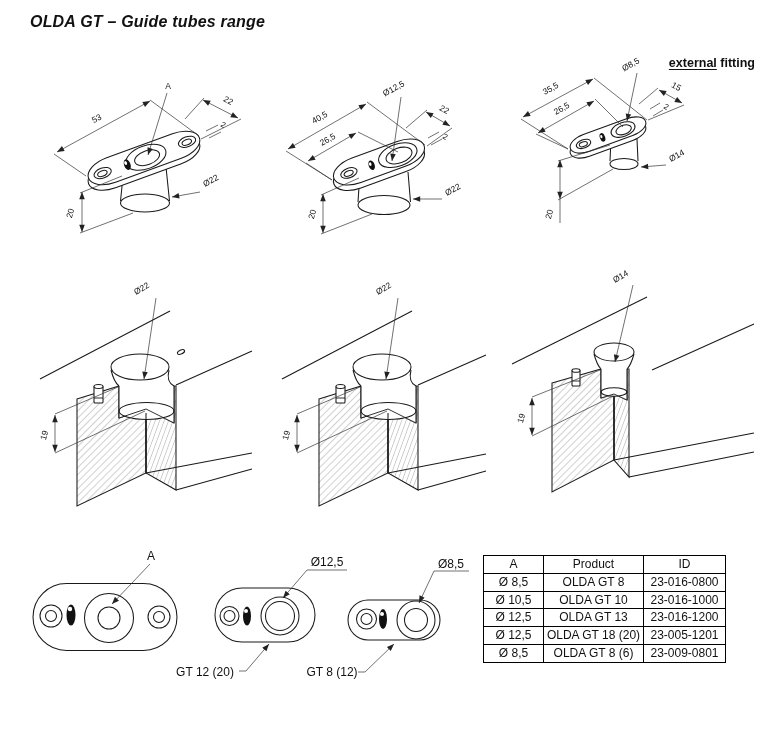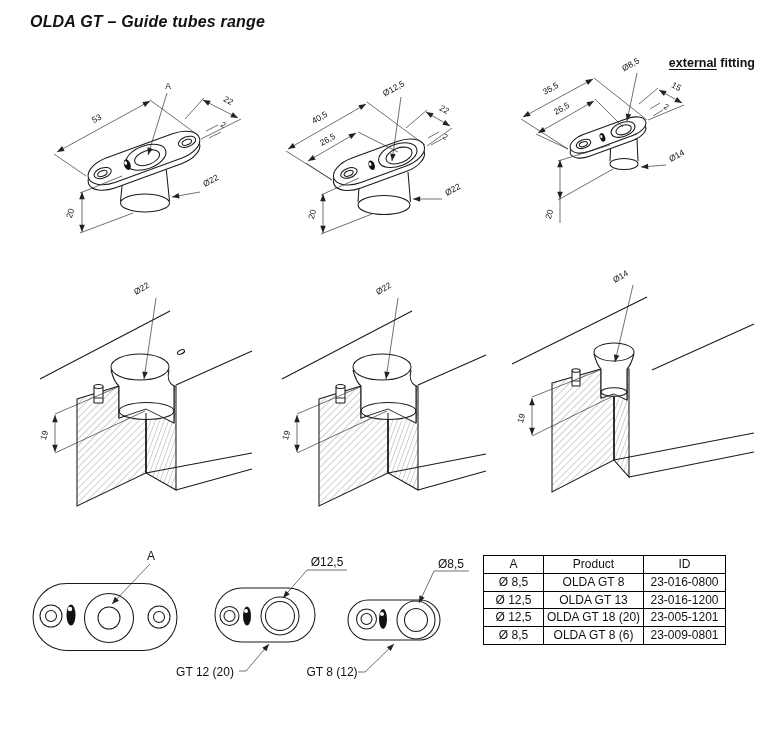--- a/index.html
+++ b/index.html
@@ -301,20 +301,25 @@
         <th>ID</th>
       </tr>
     </thead>
     <tbody>
       <tr>
         <td>Ø 8,5</td>
         <td>OLDA GT 8</td>
         <td>23-016-0800</td>
       </tr>
       <tr>
+        <td>Ø 10,5</td>
+        <td>OLDA GT 10</td>
+        <td>23-016-1000</td>
+      </tr>
+      <tr>
         <td>Ø 12,5</td>
         <td>OLDA GT 13</td>
         <td>23-016-1200</td>
       </tr>
       <tr>
         <td>Ø 12,5</td>
         <td>OLDA GT 18 (20)</td>
         <td>23-005-1201</td>
       </tr>
       <tr>

